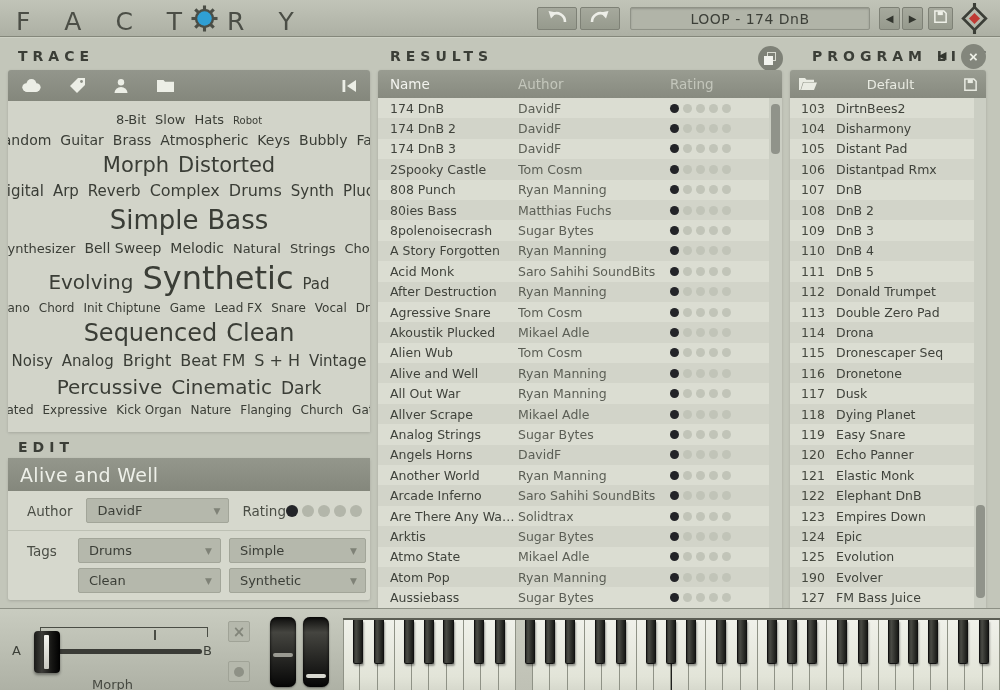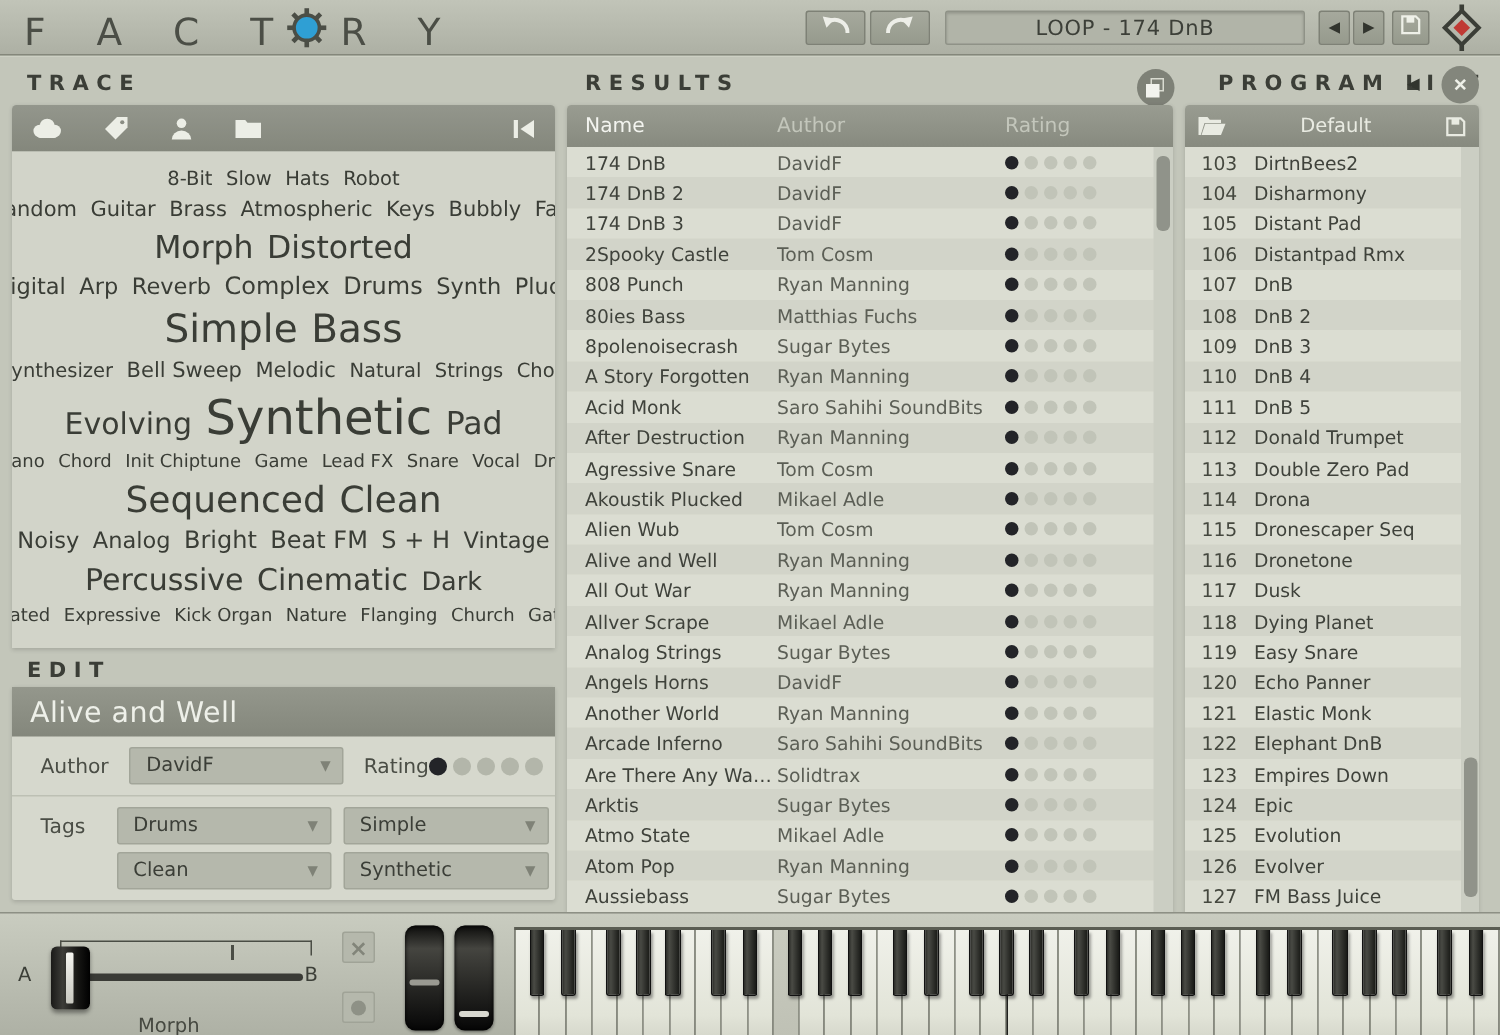--- a/index.html
+++ b/index.html
@@ -271,21 +271,21 @@
           <rect x="1.5" y="1" width="2.8" height="12"></rect>
           <polygon points="15,1 6,7 15,13"></polygon>
         </svg>
       </span>
     </div>
     <div class="tagcloud" id="tagcloud">
         <div class="tagrow">
           <span class="tag" style="font-size: 13px; text-align: center;">8-Bit</span>
           <span class="tag" style="font-size: 13px;">Slow</span>
           <span class="tag" style="font-size: 13px;">Hats</span>
-          <span class="tag" style="font-size: 13px;">Robot</span>
+          <span class="tag" style="font-size: 10px;">Robot</span>
         </div>
         <div class="tagrow">
           <span class="tag" style="font-size: 14px;">Random</span>
           <span class="tag" style="font-size: 14px;">Guitar</span>
           <span class="tag" style="font-size: 14px;">Brass</span>
           <span class="tag" style="font-size: 14px;">Atmospheric</span>
           <span class="tag" style="font-size: 14px;">Keys</span>
           <span class="tag" style="font-size: 14px;">Bubbly</span>
           <span class="tag" style="font-size: 14px;">Fast</span>
         </div>
@@ -310,21 +310,21 @@
           <span class="tag" style="font-size: 13px;">Synthesizer</span>
           <span class="tag" style="font-size: 14px;">Bell Sweep</span>
           <span class="tag" style="font-size: 14px;">Melodic</span>
           <span class="tag" style="font-size: 13px;">Natural</span>
           <span class="tag" style="font-size: 13px;">Strings</span>
           <span class="tag" style="font-size: 13px;">Choir</span>
         </div>
         <div class="tagrow">
           <span class="tag" style="font-size: 20px;">Evolving</span>
           <span class="tag" style="font-size: 32px;">Synthetic</span>
-          <span class="tag" style="font-size: 21px;">Pad</span>
+          <span class="tag" style="font-size: 15px;">Pad</span>
         </div>
         <div class="tagrow">
           <span class="tag" style="font-size: 12px;">Piano</span>
           <span class="tag" style="font-size: 12px;">Chord</span>
           <span class="tag" style="font-size: 12px;">Init Chiptune</span>
           <span class="tag" style="font-size: 12px;">Game</span>
           <span class="tag" style="font-size: 12px;">Lead FX</span>
           <span class="tag" style="font-size: 12px;">Snare</span>
           <span class="tag" style="font-size: 12px;">Vocal</span>
           <span class="tag" style="font-size: 12px;">DnB</span>
@@ -795,21 +795,21 @@
         </div>
         <div class="prow">
           <span class="p-num">124</span>
           <span class="p-name">Epic</span>
         </div>
         <div class="prow">
           <span class="p-num">125</span>
           <span class="p-name">Evolution</span>
         </div>
         <div class="prow">
-          <span class="p-num">126</span>
+          <span class="p-num">190</span>
           <span class="p-name">Evolver</span>
         </div>
         <div class="prow">
           <span class="p-num">127</span>
           <span class="p-name">FM Bass Juice</span>
         </div>
       </div>
     <div class="scrolltrack" style="top:28px; height:510px; width:12px;">
       <div class="scrollthumb" style="top:407px; height:93px;"></div>
     </div>

